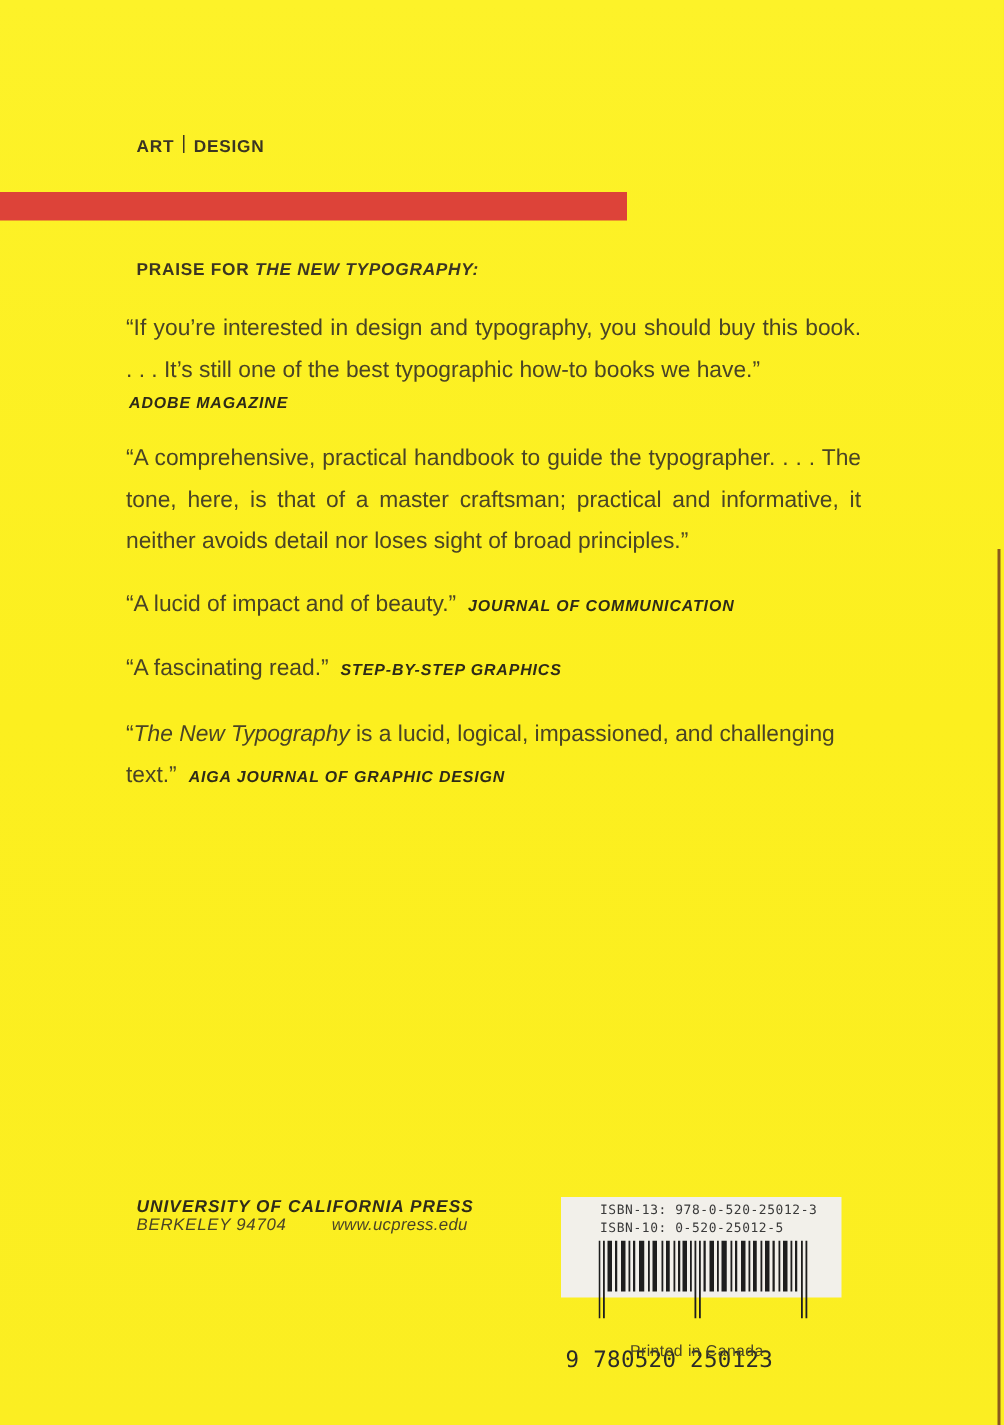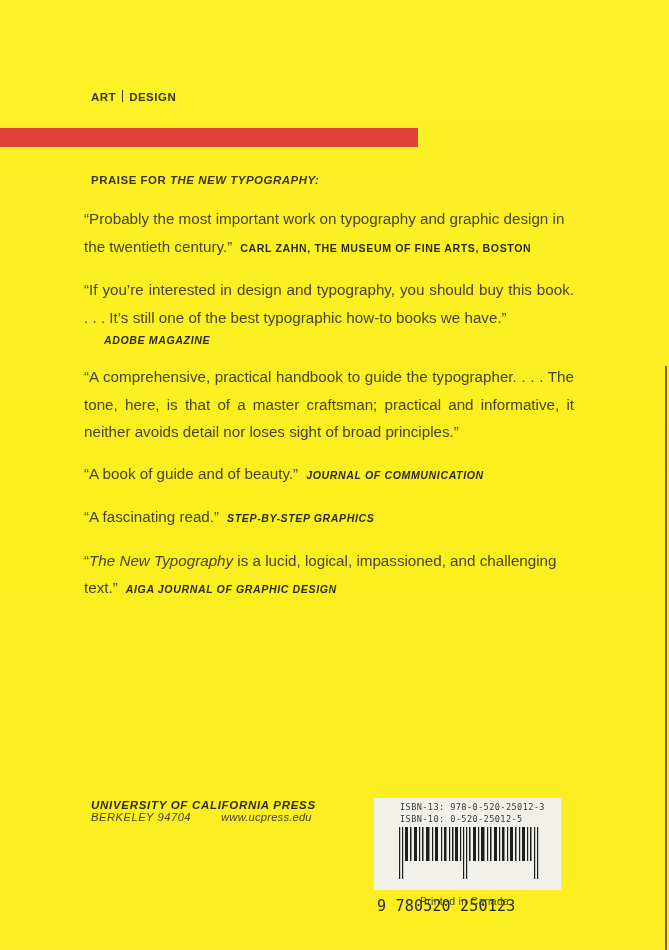--- a/index.html
+++ b/index.html
@@ -19,27 +19,27 @@
     .praise-heading i { font-style: italic; }
     .quotes { position: absolute; left: 84px; top: 205px; width: 490px; }
     .quote { font-size: 15.2px; line-height: 27.5px; color: #4a4426; margin-bottom: 14px; }
     .quote .text { display: inline; }
     .quote .text .ttl { font-style: italic; }
     .quote .src {
       font-size: 10.6px; font-weight: bold; letter-spacing: 0.6px; color: #2e2a18;
       margin-left: 8px; text-transform: uppercase;
     }
     .quote .src.it { font-style: italic; }
-    .quote .src.block { display: block; margin-left: 20px; line-height: 18px; margin-top: 0px; }
+    .quote .src.block { display: block; margin-left: 2px; line-height: 18px; margin-top: 0px; }
     .quote.justify { text-align: justify; text-align-last: left; }
     .press { position: absolute; left: 91px; top: 799px; font-style: italic; }
     .press-name { font-size: 11.5px; font-weight: bold; letter-spacing: 0.7px; color: #2f2b19; }
     .press-addr { font-size: 11.2px; letter-spacing: 0.5px; color: #4a4426; margin-top: 0; }
     .press-addr .url { margin-left: 30px; letter-spacing: 0.2px; }
-    .barcode-box { position: absolute; left: 374px; top: 798px; width: 187px; height: 92px; background: #f2f0ea; }
+    .barcode-box { position: absolute; left: 374px; top: 798px; width: 187px; height: 67px; background: #f2f0ea; }
     .isbn-line { position: absolute; left: 26px; font-family: "DejaVu Sans Mono", monospace; font-size: 8.6px; color: #3a3a3a; letter-spacing: 0.4px; }
     .isbn13 { top: 4px; }
     .isbn10 { top: 16px; }
     .bars { position: absolute; left: 25px; top: 29px; width: 142px; height: 52px; }
     .barcode-digits { position: absolute; left: 3px; top: 63px; font-family: "DejaVu Sans Mono", monospace; font-size: 15px; color: #2a2a2a; letter-spacing: 0.2px; background: transparent; margin-top: 36px; }
     .printed { position: absolute; left: 420px; top: 895px; font-size: 10.5px; color: #4a4426; letter-spacing: 0.3px; }
   </style>
 </head>
 <body>
 
@@ -50,32 +50,29 @@
   <span>ART</span><span class="sep"></span><span>DESIGN</span>
 </div>
 
 <div class="red-bar"></div>
 
 <div class="praise-heading">
   <span>PRAISE FOR </span><i>THE NEW TYPOGRAPHY:</i>
 </div>
 
 <div class="quotes">
-  <div class="quote">
-    <span class="text">“Probably the most important work on typography and graphic design in the twentieth century.”</span><span class="src">CARL ZAHN, THE MUSEUM OF FINE ARTS, BOSTON</span>
-  </div>
   <div class="quote justify">
     <span class="text">“If you’re interested in design and typography, you should buy this book. . . . It’s still one of the best typographic how-to books we have.”</span>
     <span class="src it block">ADOBE MAGAZINE</span>
   </div>
   <div class="quote justify">
     <span class="text">“A comprehensive, practical handbook to guide the typographer. . . . The tone, here, is that of a master craftsman; practical and informative, it neither avoids detail nor loses sight of broad principles.”</span>
   </div>
   <div class="quote">
-    <span class="text">“A book of guide and of beauty.”</span><span class="src it">JOURNAL OF COMMUNICATION</span>
+    <span class="text">“A lucid of impact and of beauty.”</span><span class="src it">JOURNAL OF COMMUNICATION</span>
   </div>
   <div class="quote">
     <span class="text">“A fascinating read.”</span><span class="src it">STEP-BY-STEP GRAPHICS</span>
   </div>
   <div class="quote">
     <span class="text"><span>“</span><span class="ttl">The New Typography</span><span> is a lucid, logical, impassioned, and challenging text.”</span></span><span class="src it">AIGA JOURNAL OF GRAPHIC DESIGN</span>
   </div>
 </div>
 
 <div class="press">

